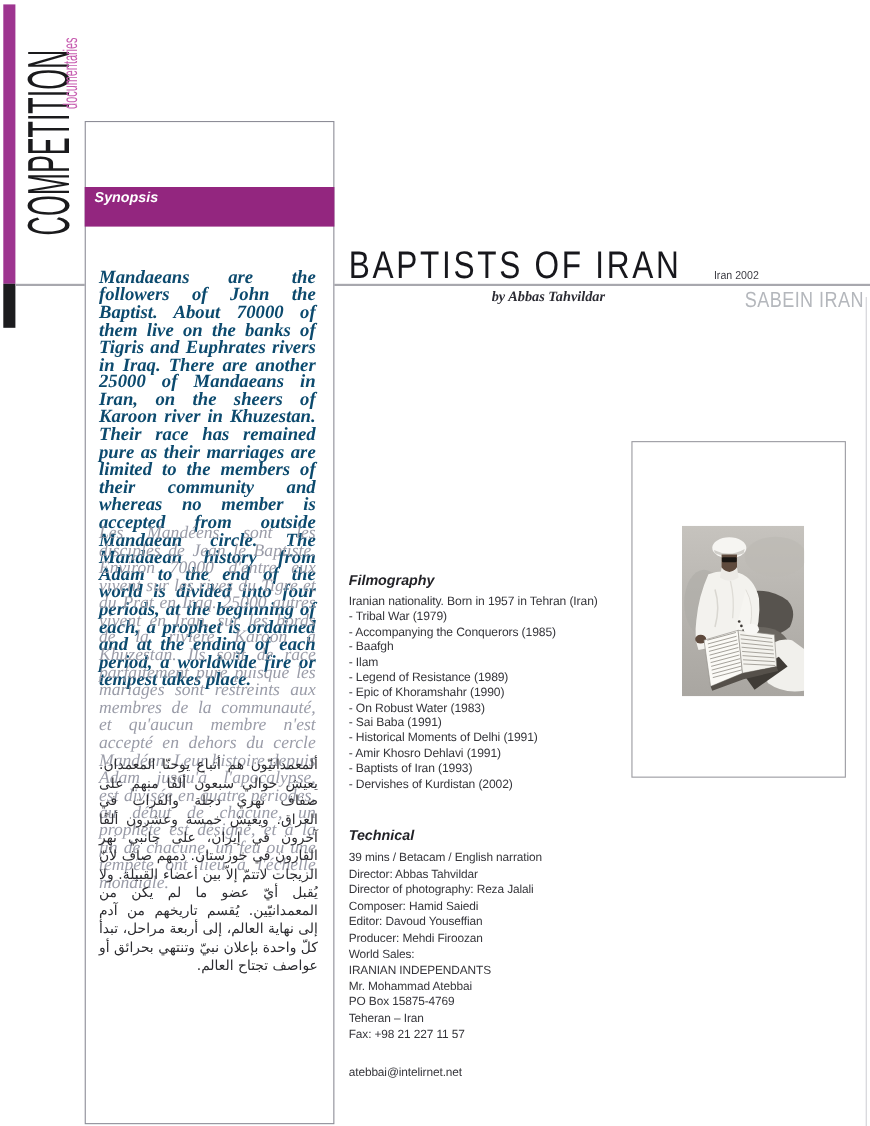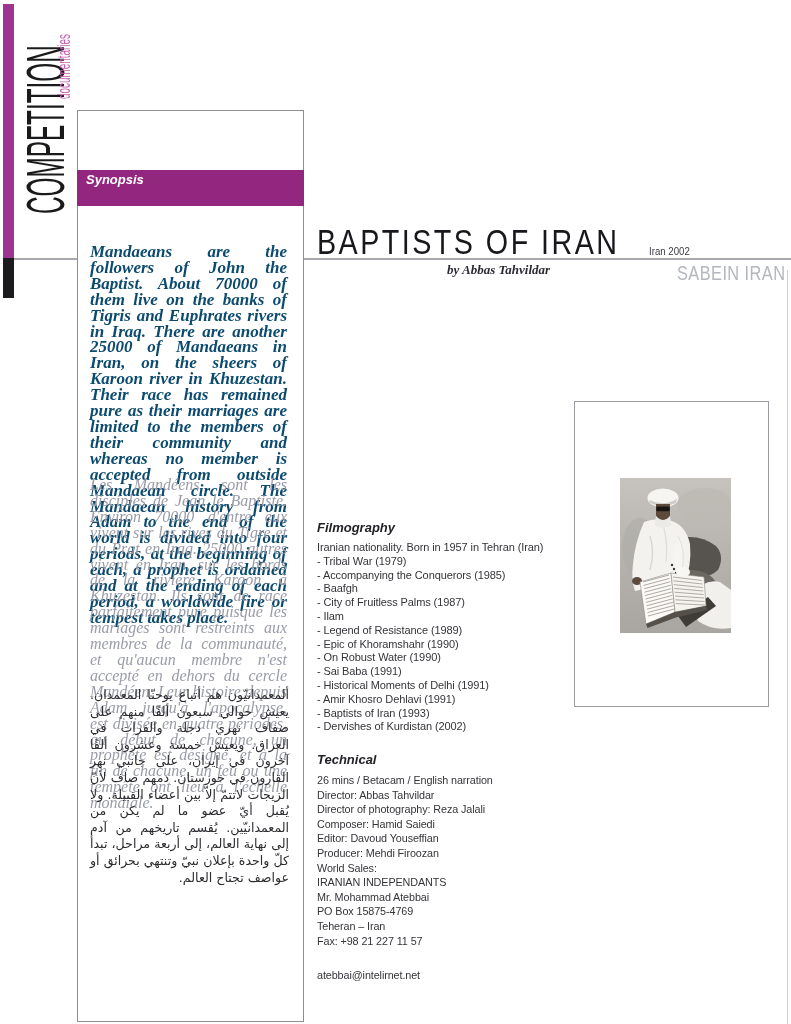--- a/index.html
+++ b/index.html
@@ -130,38 +130,37 @@
   <div class="series-tag">SABEIN IRAN</div>
 
   <div class="filmography">
     <div class="sec-heading">Filmography</div>
     <div class="line">Iranian nationality.  Born in 1957 in Tehran (Iran)</div>
     <div>
 
     <div class="line">- Tribal War (1979)</div>
         <div class="line">- Accompanying the Conquerors (1985)</div>
         <div class="line">- Baafgh</div>
-        <div class="line">- City of Fruitless Palms (1987)</div>
         <div class="line">- Ilam</div>
         <div class="line">- Legend of Resistance (1989)</div>
         <div class="line">- Epic of Khoramshahr (1990)</div>
-        <div class="line">- On Robust Water (1990)</div>
+        <div class="line">- On Robust Water (1983)</div>
         <div class="line">- Sai Baba (1991)</div>
         <div class="line">- Historical Moments of Delhi (1991)</div>
         <div class="line">- Amir Khosro Dehlavi (1991)</div>
         <div class="line">- Baptists of Iran (1993)</div>
         <div class="line">- Dervishes of Kurdistan (2002)</div>
       </div>
   </div>
 
   <div class="technical">
     <div class="sec-heading">Technical</div>
     <div>
 
-    <div class="line">26 mins / Betacam / English narration</div>
+    <div class="line">39 mins / Betacam / English narration</div>
         <div class="line">Director: Abbas Tahvildar</div>
         <div class="line">Director of photography: Reza Jalali</div>
         <div class="line">Composer: Hamid Saiedi</div>
         <div class="line">Editor: Davoud Youseffian</div>
         <div class="line">Producer: Mehdi Firoozan</div>
         <div class="line">World Sales:</div>
         <div class="line">IRANIAN INDEPENDANTS</div>
         <div class="line">Mr. Mohammad Atebbai</div>
         <div class="line">PO Box 15875-4769</div>
         <div class="line">Teheran – Iran</div>

